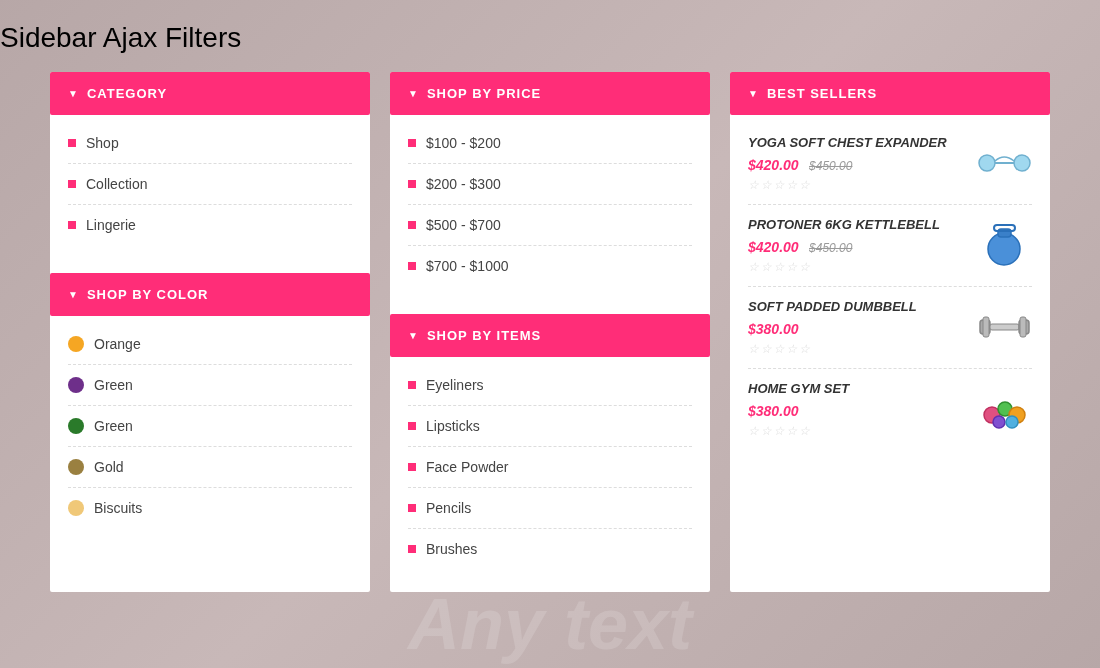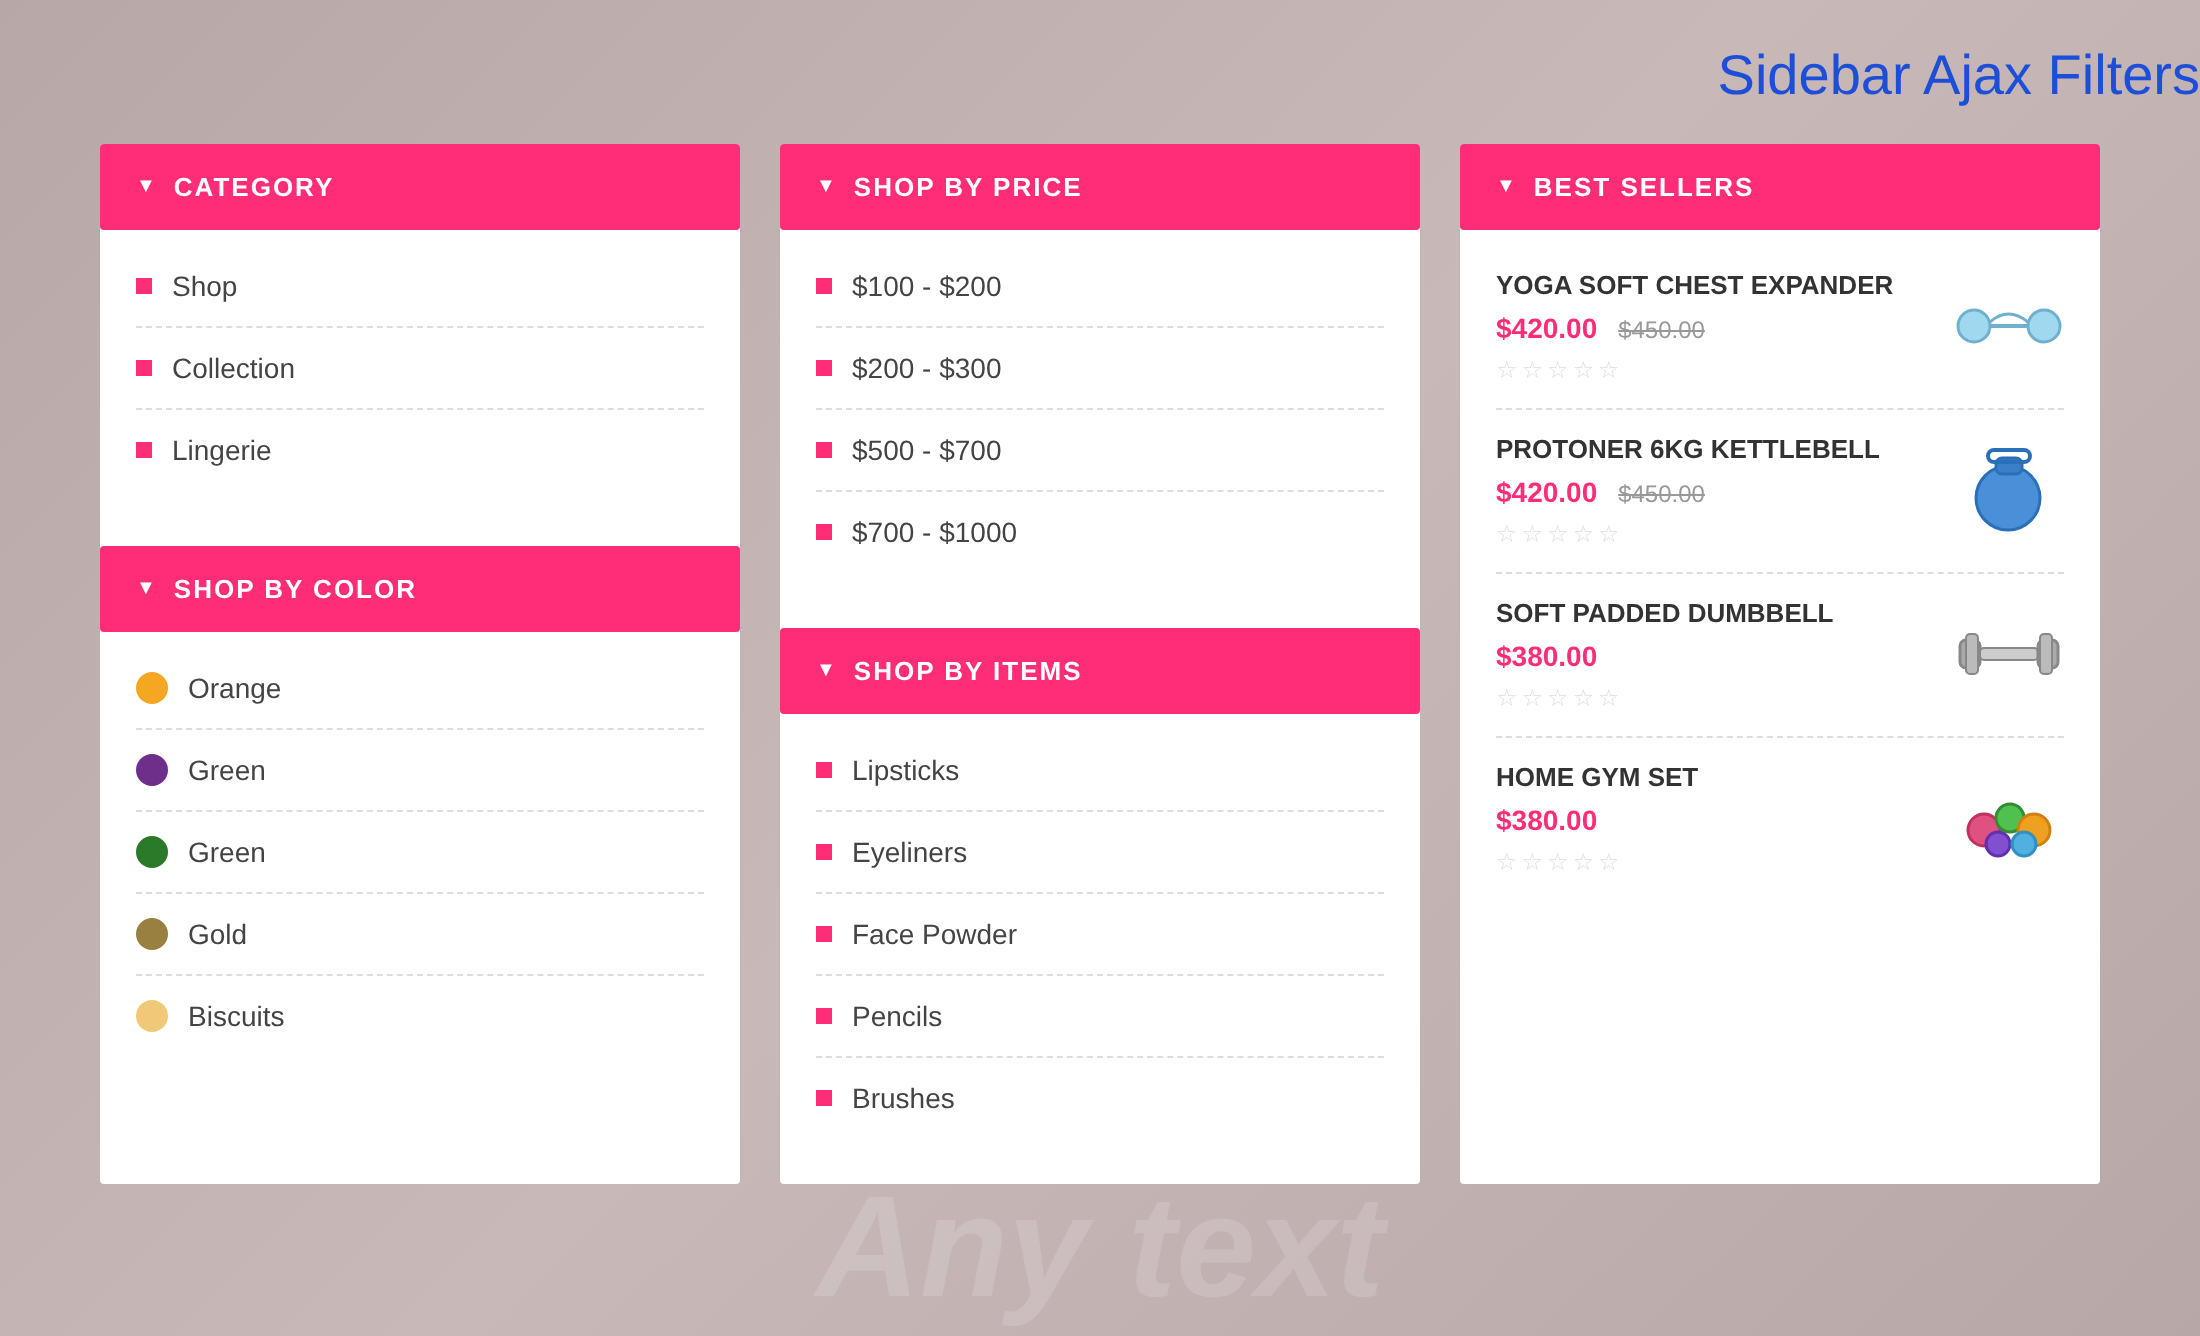--- a/index.html
+++ b/index.html
@@ -11,24 +11,24 @@
       overflow: hidden;
       position: relative;
     }
     .bg-overlay {
       position: absolute;
       top: 0; left: 0; right: 0; bottom: 0;
       background: linear-gradient(135deg, #b0a0a0 0%, #c8b8b8 50%, #b0a0a0 100%);
       opacity: 0.7;
     }
     .page-title {
-      text-align: right;
+      text-align: left;
       font-size: 28px;
       font-weight: 300;
-      color: #1d4ed8;
+      color: #000000;
       padding: 22px 0 18px;
       position: relative;
       z-index: 2;
     }
     .main-content {
       display: flex;
       gap: 20px;
       padding: 0 30px;
       position: relative;
       z-index: 2;
@@ -98,20 +98,21 @@
       gap: 10px;
       padding: 12px 0;
       border-bottom: 1px dashed #ddd;
     }
     .product-item:last-child {
       border-bottom: none;
       align-items: center;
     }
     .product-info {
       flex: 1;
+      font-style: italic;
     }
     .product-name {
       font-size: 13px;
       font-weight: bold;
       color: #333;
       text-transform: uppercase;
       line-height: 1.3;
       margin-bottom: 4px;
     }
     .product-price {
@@ -247,25 +248,25 @@
     <div class="section-gap"></div>
 
     <div class="section-header">
       <span class="arrow">▼</span>
       <span>SHOP BY ITEMS</span>
     </div>
     <div class="section-body">
 
     <div class="filter-item">
           <span class="bullet"></span>
+          <span>Eyeliners</span>
+        </div>
+        <div class="filter-item">
+          <span class="bullet"></span>
           <span>Lipsticks</span>
-        </div>
-        <div class="filter-item">
-          <span class="bullet"></span>
-          <span>Eyeliners</span>
         </div>
         <div class="filter-item">
           <span class="bullet"></span>
           <span>Face Powder</span>
         </div>
         <div class="filter-item">
           <span class="bullet"></span>
           <span>Pencils</span>
         </div>
         <div class="filter-item">

